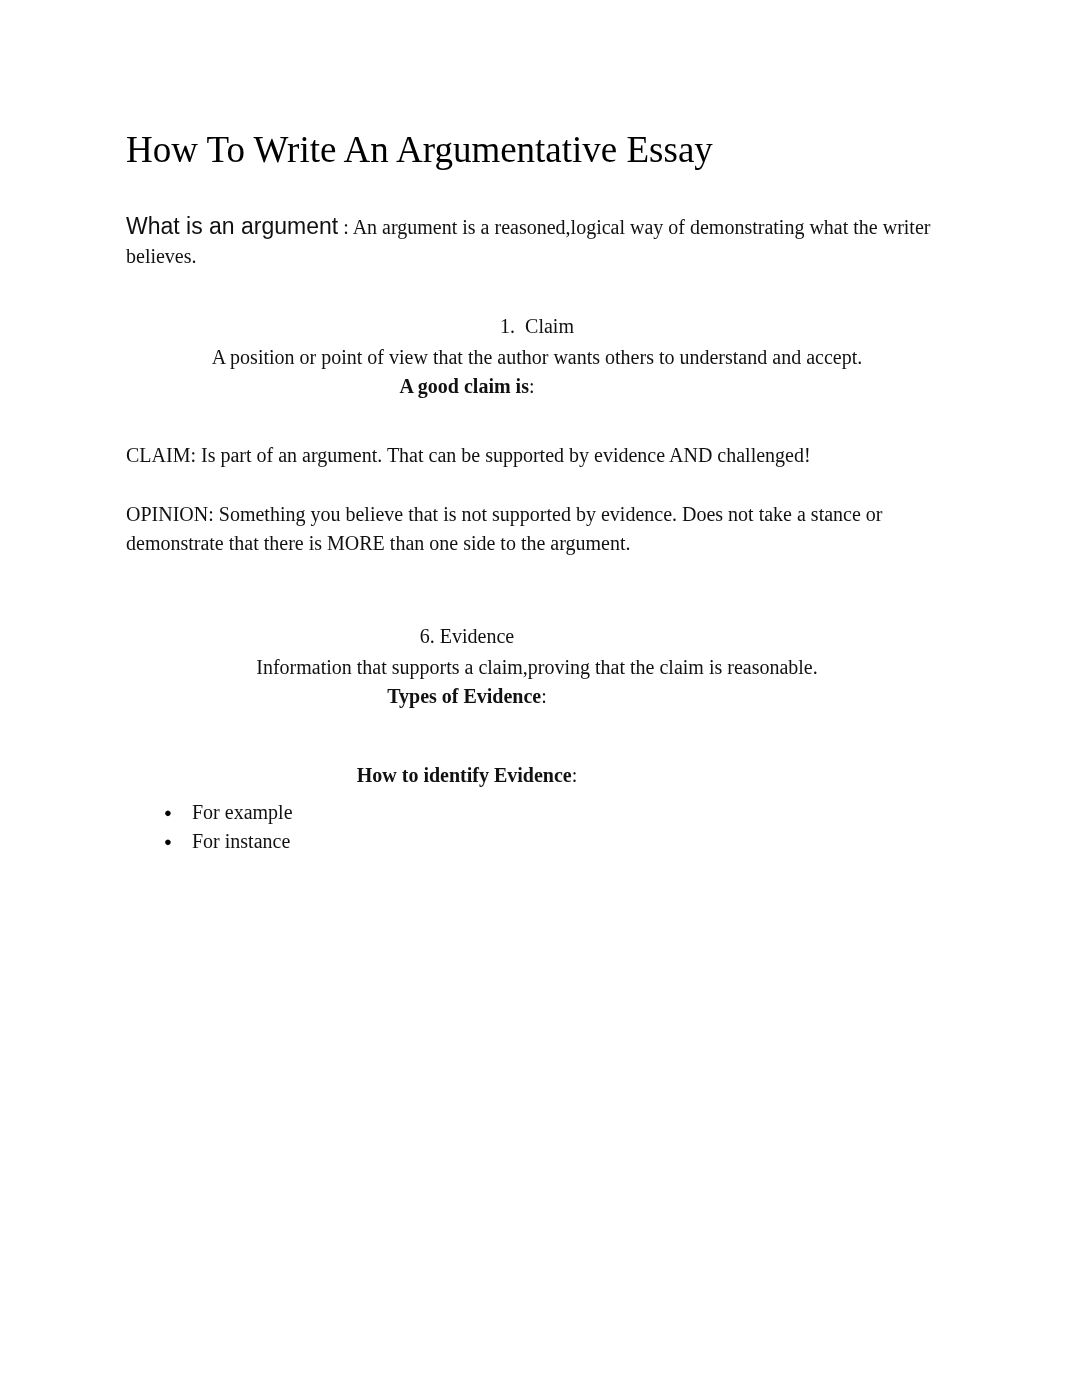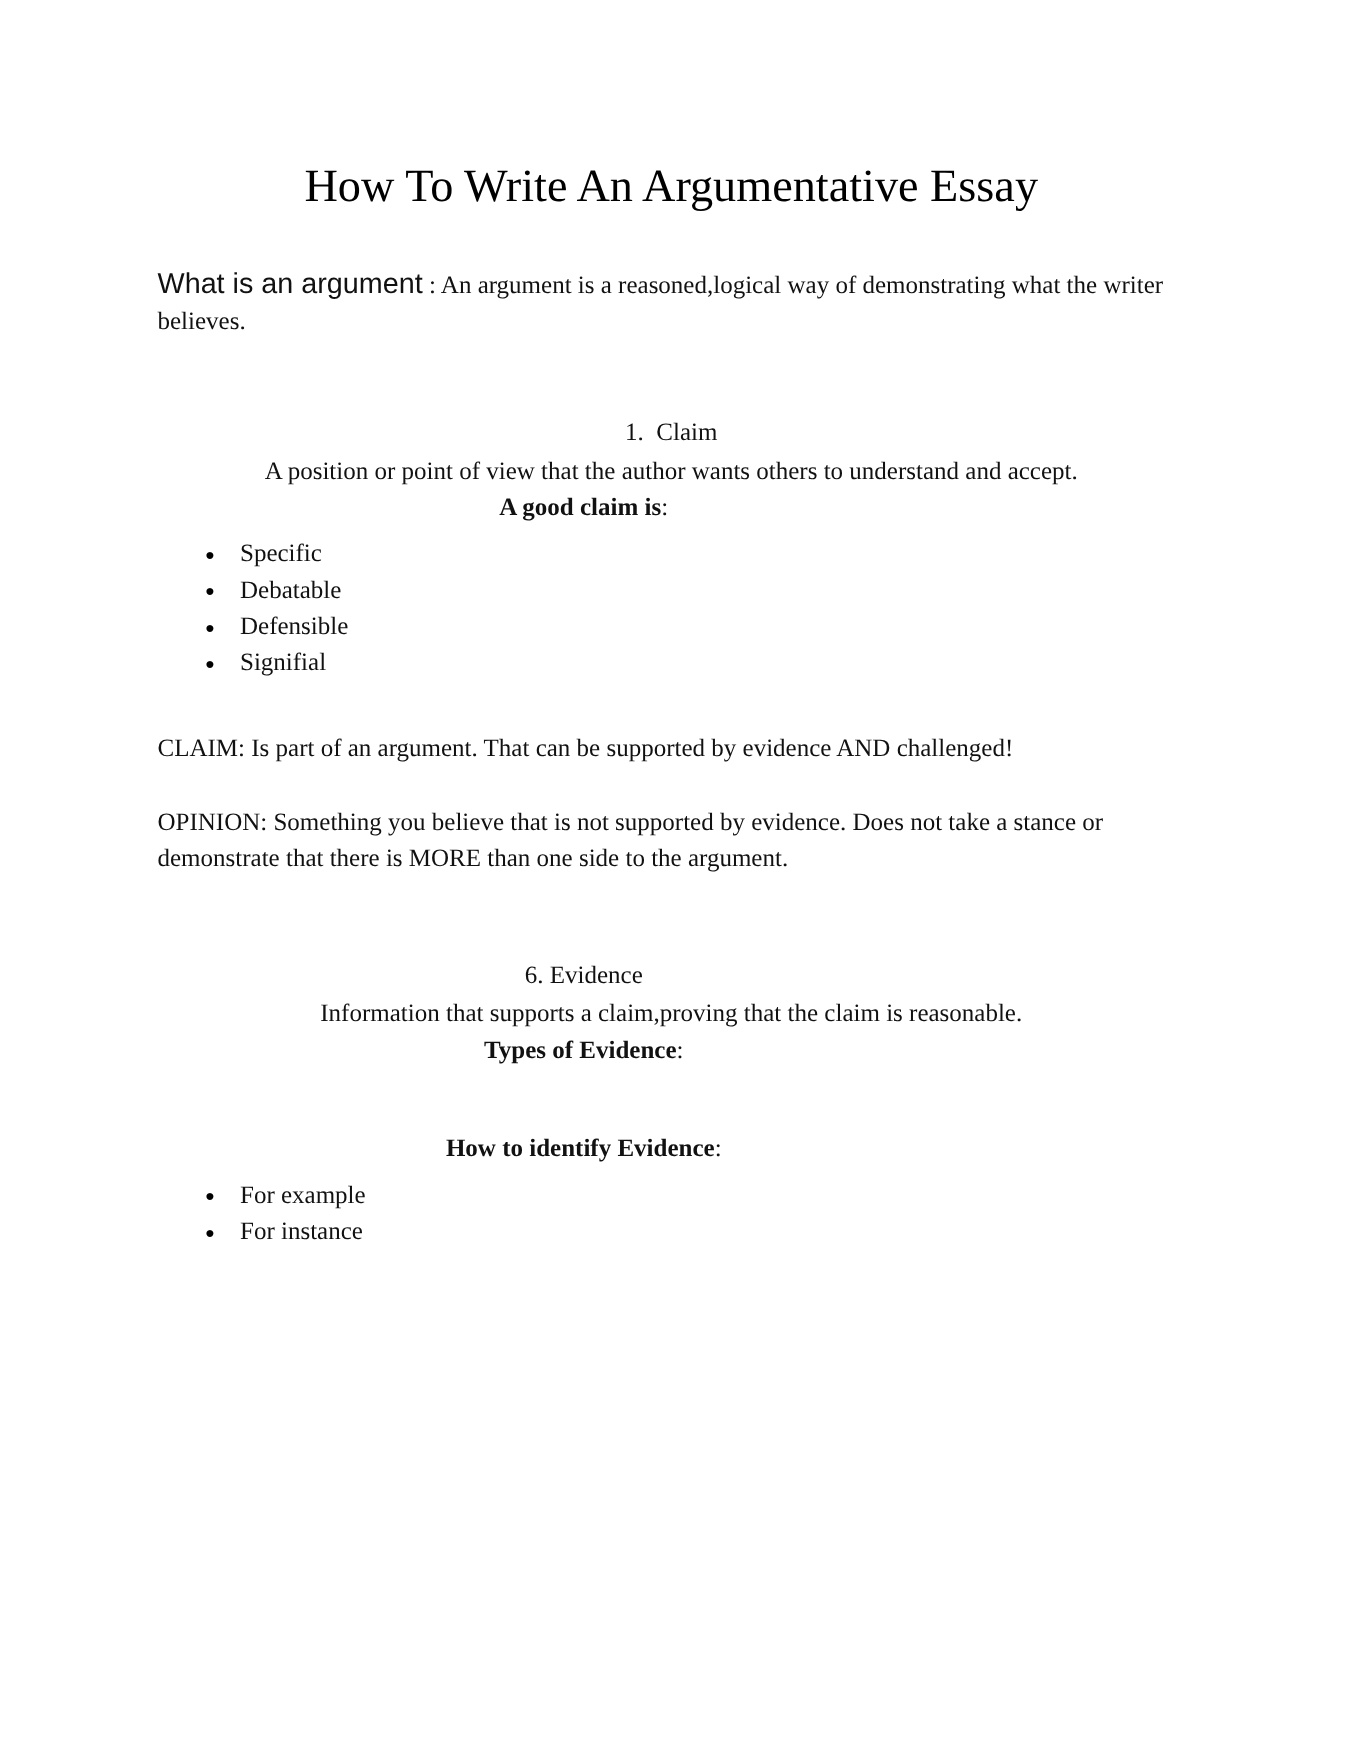--- a/index.html
+++ b/index.html
@@ -18,21 +18,21 @@
     font-family: "Liberation Serif", "DejaVu Serif", serif;
     color: #111111;
     font-size: 20px;
     line-height: 29px;
   }
   .doc-title {
     font-family: "Liberation Serif", "DejaVu Serif", serif;
     font-weight: 400;
     font-size: 37px;
     line-height: 44px;
-    text-align: center;
+    text-align: left;
     color: #000000;
     margin: 0 0 0 0;
     white-space: pre-wrap;
   }
   .para {
     margin: 0;
     white-space: pre-wrap;
   }
   .intro {
     margin-top: 40px;
@@ -43,21 +43,21 @@
   }
   .centered {
     text-align: center;
     white-space: pre-wrap;
   }
   
   .shift-left {
     padding-right: 140px;
   }
   .num-heading {
-    margin-top: 60px;
+    margin-top: 41px;
   }
   .sub-def {
     margin-top: 2px;
   }
   .bold-heading {
     font-weight: 700;
   }
   .sec-heading {
   }
   ul.bullets {
@@ -93,26 +93,20 @@
   <h1 class="doc-title">How To Write An Argumentative Essay</h1>
 
   <p class="para intro"><span class="lead">What is an argument</span><span> : An argument is a reasoned,logical way of demonstrating what the writer  believes.</span></p>
 
   <p class="para centered num-heading">1.  Claim</p>
 
   <p class="para centered sub-def">A position or point of view that the author wants others to understand and accept.</p>
 
   <p class="para centered shift-left sec-heading"><span class="bold-heading">A good claim is</span><span>:</span></p>
 
-  <ul class="bullets">
-    <li>Specific</li>
-    <li>Debatable</li>
-    <li>Defensible</li>
-    <li>Signifial</li>
-  </ul>
 
 
   <p class="para gap-40">CLAIM: Is part of an argument. That can be supported by evidence AND challenged!</p>
 
   <p class="para gap-30">OPINION: Something you believe that is not supported by evidence. Does not take a stance or demonstrate that there is MORE than one side to the argument.</p>
 
   <p class="para centered shift-left gap-65">6. Evidence</p>
 
   <p class="para centered sub-def">Information that supports a claim,proving that the claim is reasonable.</p>
 

